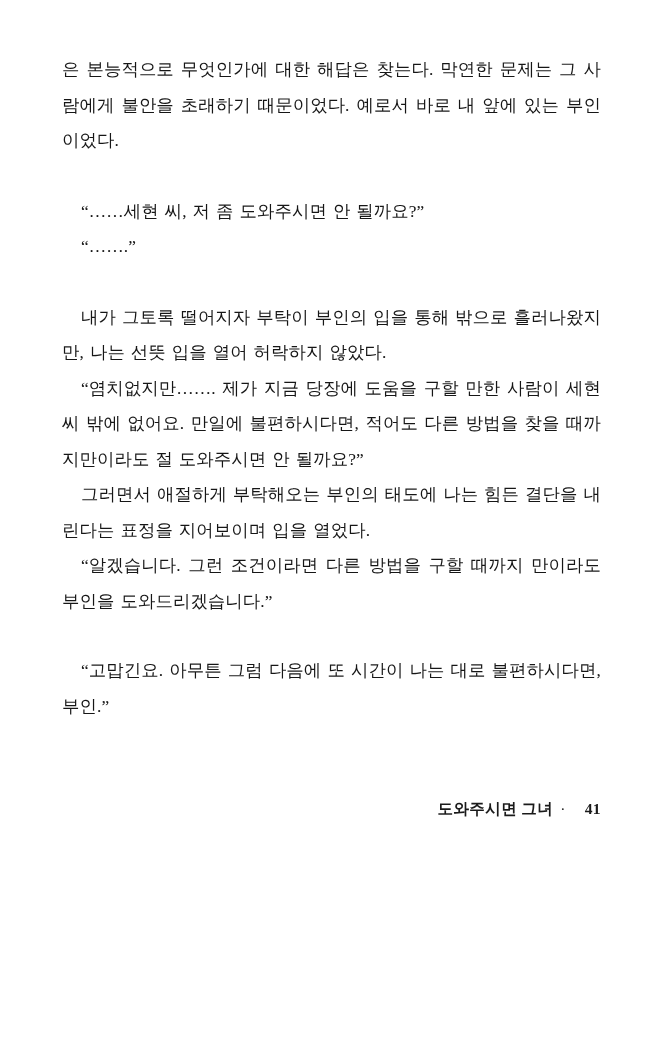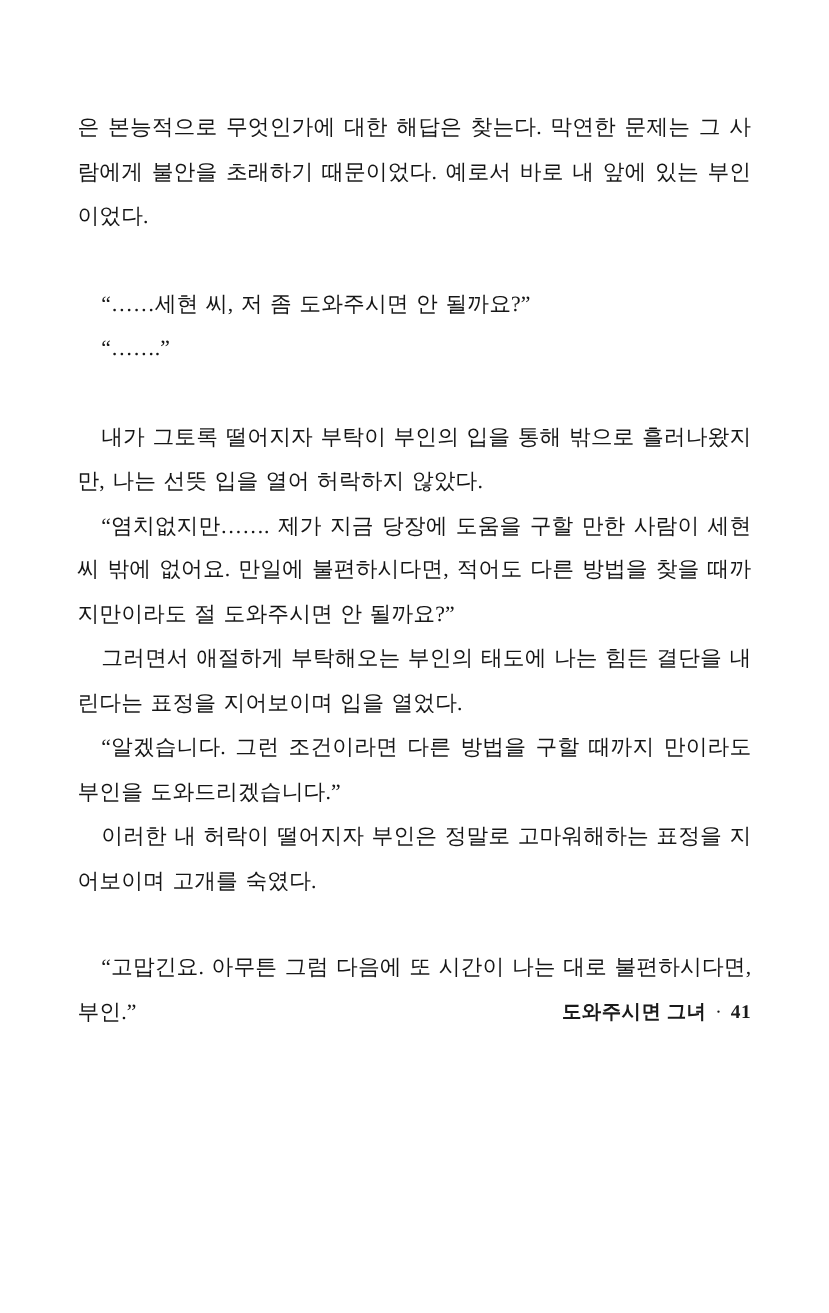--- a/index.html
+++ b/index.html
@@ -12,21 +12,21 @@
     background: #ffffff;
     font-family: "Liberation Serif", "DejaVu Serif", serif;
     color: #161616;
     overflow: hidden;
   }
   .page {
     position: relative;
     width: 663px;
     height: 864px;
     box-sizing: border-box;
-    padding: 84px 62px 0 62px;
+    padding: 52px 62px 0 62px;
   }
   .body-text {
     font-size: 17.4px;
     line-height: 35.5px;
     text-align: justify;
     text-justify: inter-ideograph;
     letter-spacing: 0.1px;
     word-spacing: 1.5px;
   }
   p {
@@ -51,20 +51,21 @@
     letter-spacing: 0.4px;
     color: #1a1a1a;
     font-weight: bold;
   }
   .footer .dot {
     padding: 0 7px;
     font-weight: normal;
   }
   .footer .pageno {
     font-weight: bold;
+    margin-left: 12px;
   }
 </style>
 </head>
 <body>
 
 <div class="page">
 
   <div class="body-text">
 
     <p>은 본능적으로 무엇인가에 대한 해답은 찾는다. 막연한 문제는 그 사람에게 불안을 초래하기 때문이었다. 예로서 바로 내 앞에 있는 부인이었다.</p>
@@ -79,21 +80,20 @@
     <div class="gap"></div>
 
     <p class="indent">내가 그토록 떨어지자 부탁이 부인의 입을 통해 밖으로 흘러나왔지만, 나는 선뜻 입을 열어 허락하지 않았다.</p>
 
     <p class="indent">“염치없지만……. 제가 지금 당장에 도움을 구할 만한 사람이 세현 씨 밖에 없어요. 만일에 불편하시다면, 적어도 다른 방법을 찾을 때까지만이라도 절 도와주시면 안 될까요?”</p>
 
     <p class="indent">그러면서 애절하게 부탁해오는 부인의 태도에 나는 힘든 결단을 내린다는 표정을 지어보이며 입을 열었다.</p>
 
     <p class="indent">“알겠습니다. 그런 조건이라면 다른 방법을 구할 때까지 만이라도 부인을 도와드리겠습니다.”</p>
 
-    <p class="indent">이러한 내 허락이 떨어지자 부인은 정말로 고마워해하는 표정을 지어보이며 고개를 숙였다.</p>
 
     <div class="gap-small"></div>
 
 
     <p class="indent">“고맙긴요. 아무튼 그럼 다음에 또 시간이 나는 대로 불편하시다면, 부인.”</p>
 
   </div>
 
   <div class="footer">
     <span>도와주시면 그녀</span><span class="dot">·</span><span class="pageno">41</span>

